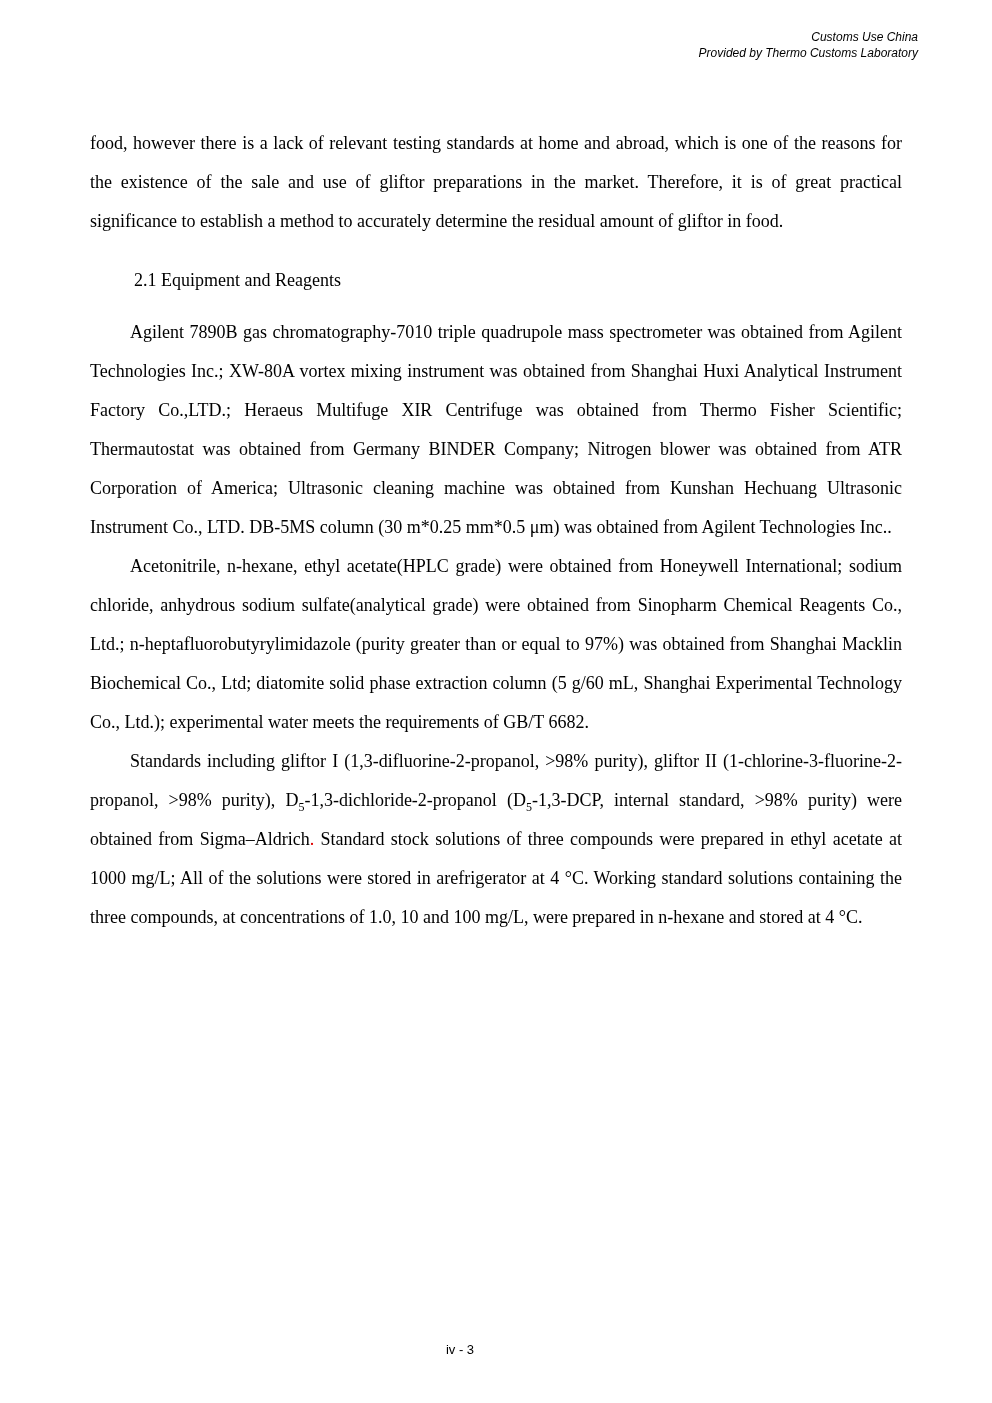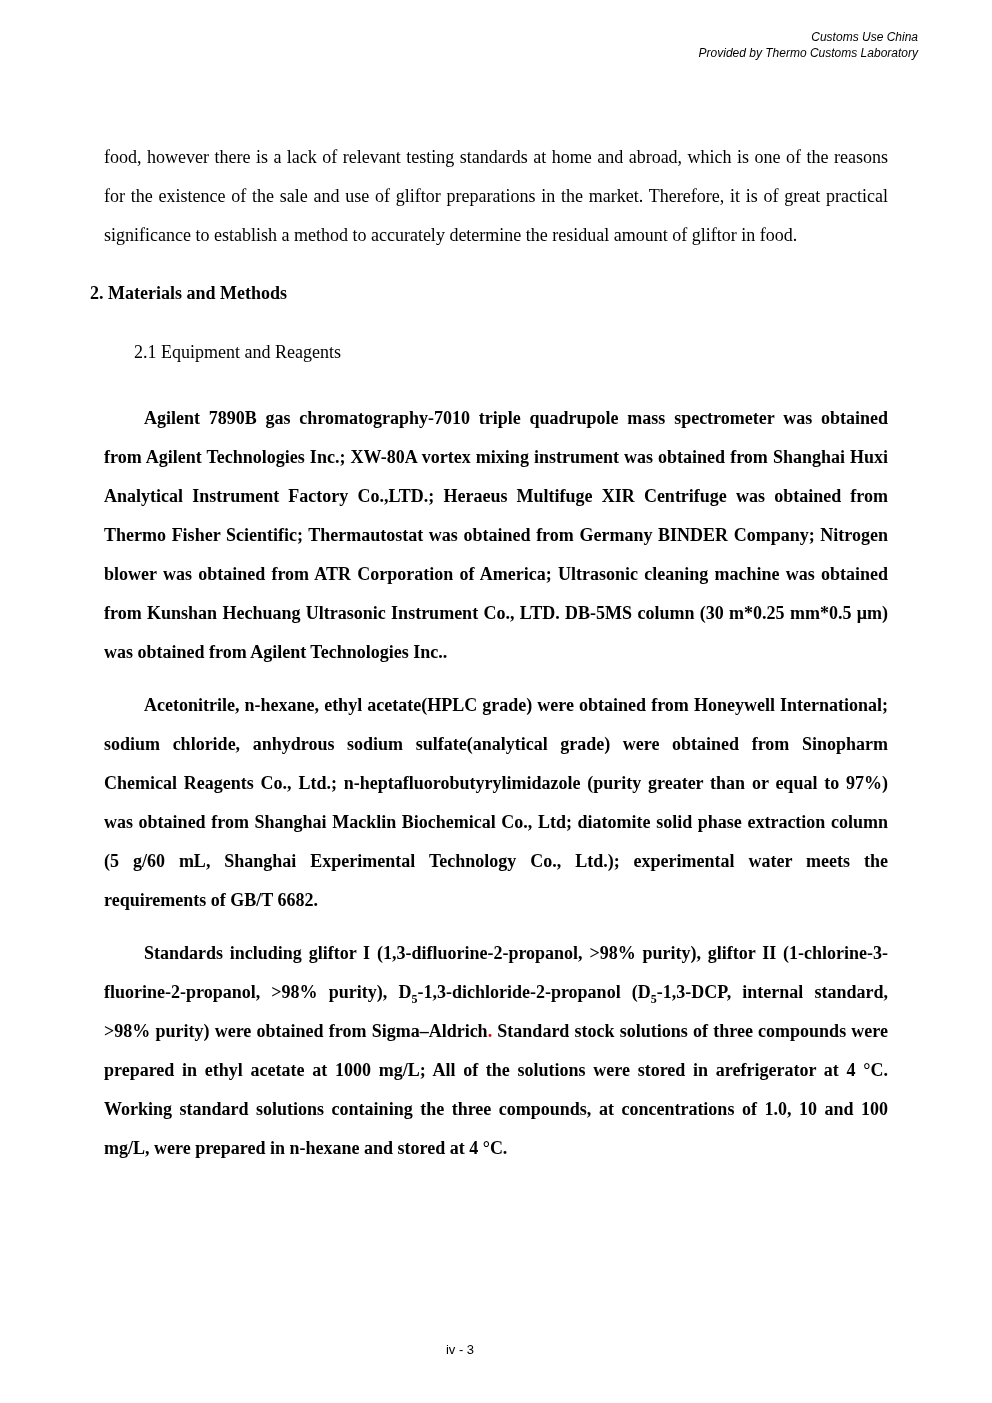--- a/index.html
+++ b/index.html
@@ -1,38 +1,37 @@
 <!DOCTYPE html>
 <html><head>
 <meta charset="utf-8">
 <style>
   html, body { margin: 0; padding: 0; background: #ffffff; }
   body { width: 992px; height: 1403px; position: relative; overflow: hidden; color: #000; }
   .header { position: absolute; right: 74px; top: 29px; text-align: right; font-family: "Liberation Sans", sans-serif; font-style: italic; font-size: 12px; line-height: 16px; }
   .content { position: absolute; left: 90px; width: 812px; top: 124px; font-family: "Liberation Serif", serif; font-size: 18px; }
-  p { margin: 14px; line-height: 39px; text-align: justify; }
-  p.indent { text-indent: 40px; font-weight: bold; }
+  p { margin: 0; line-height: 39px; text-align: justify; }
+  p.indent { text-indent: 40px; }
   .h2 { font-weight: bold; margin-top: 19px; line-height: 39px; }
   .h3 { margin-top: 20px; line-height: 39px; margin-left: 44px; }
   .h3b { margin-top: 13px; line-height: 39px; }
   .gap { height: 13px; }
   .red { color: #e00000; }
   .footer { position: absolute; top: 1342px; left: 0; width: 920px; text-align: center; font-family: "Liberation Sans", sans-serif; font-size: 13px; }
 </style>
 </head>
 <body>
 
 <div class="header">
   <div>Customs Use China</div>
   <div>Provided by Thermo Customs Laboratory</div>
 </div>
 
 <div class="content">
   <p>food, however there is a lack of relevant testing standards at home and abroad, which is one of the reasons for the existence of the sale and use of gliftor preparations in the market. Therefore, it is of great practical significance to establish a method to accurately determine the residual amount of gliftor in food.</p>
-  <div class="h2">2.   Materials and Methods</div>
   <div class="h3">2.1 Equipment and Reagents</div>
   <div class="gap"></div>
   <p class="indent">Agilent 7890B gas chromatography-7010 triple quadrupole mass spectrometer was obtained from Agilent Technologies Inc.; XW-80A vortex mixing instrument was obtained from Shanghai Huxi Analytical Instrument Factory Co.,LTD.; Heraeus Multifuge XIR Centrifuge was obtained from Thermo Fisher Scientific; Thermautostat was obtained from Germany BINDER Company; Nitrogen blower was obtained from ATR Corporation of America; Ultrasonic cleaning machine was obtained from Kunshan Hechuang Ultrasonic Instrument Co., LTD. DB-5MS column (30 m*0.25 mm*0.5 μm) was obtained from Agilent Technologies Inc..</p>
   <p class="indent">Acetonitrile, n-hexane, ethyl acetate(HPLC grade) were obtained from Honeywell International; sodium chloride, anhydrous sodium sulfate(analytical grade) were obtained from Sinopharm Chemical Reagents Co., Ltd.; n-heptafluorobutyrylimidazole (purity greater than or equal to 97%) was obtained from Shanghai Macklin Biochemical Co., Ltd; diatomite solid phase extraction column (5 g/60 mL, Shanghai Experimental Technology Co., Ltd.); experimental water meets the requirements of GB/T 6682.</p>
   <p class="indent"><span>Standards including gliftor I (1,3-difluorine-2-propanol, &gt;98% purity), gliftor II (1-chlorine-3-fluorine-2-propanol, &gt;98% purity), D</span><sub style="font-size:12px;line-height:0">5</sub><span>-1,3-dichloride-2-propanol (D</span><sub style="font-size:12px;line-height:0">5</sub><span>-1,3-DCP, internal standard, &gt;98% purity) were obtained from Sigma–Aldrich</span><span class="red">.</span><span> Standard stock solutions of three compounds were prepared in ethyl acetate at 1000 mg/L;  All of the solutions were stored in arefrigerator at 4 °C. Working standard solutions containing the three compounds, at concentrations of 1.0, 10 and 100 mg/L, were prepared in n-hexane and stored at 4 °C.</span></p>
 </div>
 
 <div class="footer">iv - 3</div>
 
 </body></html>

